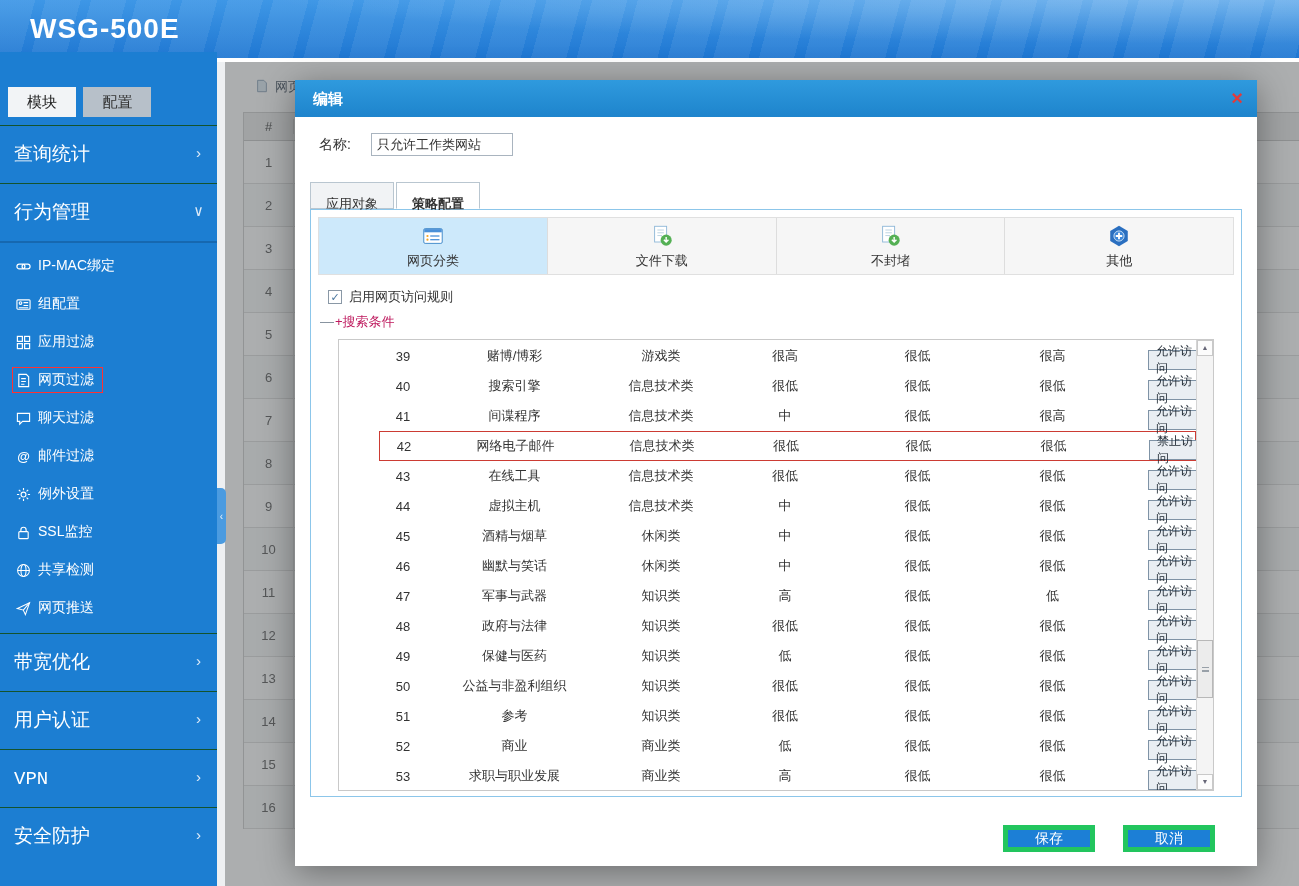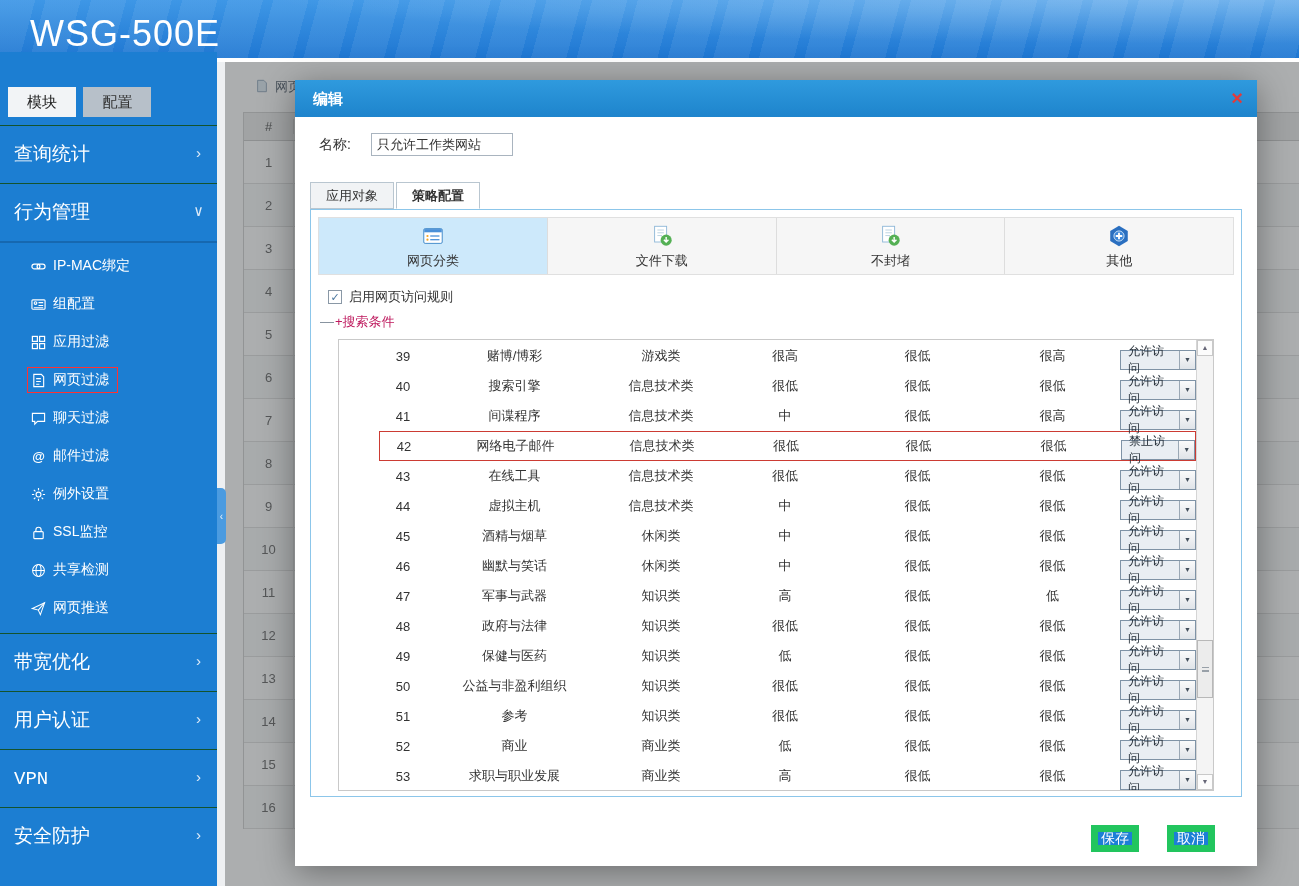--- a/index.html
+++ b/index.html
@@ -6,34 +6,34 @@
   html,body { width:1299px; height:886px; overflow:hidden;
     font-family:"Liberation Sans","DejaVu Sans",sans-serif; background:#fff; }
 
   
   .topbar { position:absolute; left:0; top:0; width:1299px; height:60px;
     background:
       radial-gradient(ellipse at 92% -10%, rgba(255,255,255,0.30), rgba(255,255,255,0) 55%),
       repeating-linear-gradient(105deg, rgba(255,255,255,0.07) 0 34px, rgba(255,255,255,0) 34px 44px),
       linear-gradient(180deg,#3e97e6,#1f77d2);
     border-bottom:2px solid #ffffff; z-index:3; }
-  .brand { color:#fff; font-size:36px; letter-spacing:1px; padding:13px 0 0 30px; font-weight:normal; }
+  .brand { color:#fff; font-size:28px; letter-spacing:1px; padding:13px 0 0 30px; font-weight:bold; }
 
   
   .sidebar { position:absolute; left:0; top:52px; width:217px; bottom:0;
     background:#1c7ed2; z-index:4; }
   .side-tabs { padding:35px 0 8px 8px; }
   .side-tab { display:inline-block; width:68px; height:30px; line-height:30px;
     text-align:center; font-size:15px; cursor:pointer; }
   .side-tab.t-active { background:#f2f4f6; color:#222; }
   .side-tab.t-idle { background:#b7c0c9; color:#333; margin-left:3px; }
   .side-section { height:58px; line-height:58px; padding-left:14px; color:#fff;
     font-size:19px; border-top:1px solid #14532d; position:relative; cursor:pointer;font-family:Liberation Mono, monospace; }
   .side-section .arrow { position:absolute; right:14px; top:0; font-size:15px; color:#dceaf8; }
-  .side-sub { border-top:2px solid #1668b0; padding:4px 0 6px 16px; }
+  .side-sub { border-top:2px solid #1668b0; padding:4px 0 6px 1px; }
   .sub-item { height:38px; display:flex; align-items:center; padding-left:11px;
     color:#fff; font-size:14px; cursor:pointer; }
   .sub-wrap { display:inline-flex; align-items:center; gap:7px;
     padding:3px 8px 3px 3px; border:1px solid transparent; }
   .sub-item.selected .sub-wrap { border-color:#ff3232; }
   .sub-icon { width:15px; height:15px; display:inline-flex; align-items:center; justify-content:center; }
   .sub-icon svg { display:block; }
   .at-glyph { color:#fff; font-size:13px; font-weight:bold; }
   .collapse-handle { position:absolute; left:217px; top:488px; width:9px; height:56px;
     background:#4b9be0; border-radius:0 5px 5px 0; color:#eaf4fc; font-size:10px;
@@ -62,21 +62,21 @@
     color:#fff; font-size:15px; font-weight:bold; line-height:37px;
     padding-left:18px; position:relative; }
   .modal-close { position:absolute; right:14px; top:0; line-height:36px;
     color:#e23b3b; font-size:20px; font-weight:bold; cursor:pointer; }
   .name-row { margin:16px 0 0 24px; display:flex; align-items:center; gap:20px;
     font-size:14px; color:#333; }
   .name-input { width:142px; height:23px; border:1px solid #a9b4bf;
     font-size:13px; padding:0 5px; color:#333; background:#fff;
     font-family:"Liberation Sans","DejaVu Sans",sans-serif; }
   .tabs-row { margin:26px 0 0 15px; display:flex; position:relative; z-index:2; }
-  .mtab { padding:0 15px; height:27px; line-height:26px; font-size:13px; color:#333;
+  .mtab { padding:8px 15px; height:27px; line-height:26px; font-size:13px; color:#333;
     background:#f1f3f5; border:1px solid #b9c6d0; margin-right:2px; cursor:pointer; }
   .mtab.active { background:#fff; border-bottom:1px solid #fff; margin-bottom:-1px;
     font-weight:bold; z-index:3; }
   .panel { margin:0 15px; border:1px solid #8cc6ea; padding:7px; height:588px; background:#fff; }
 
   .cat-tabs { display:flex; border:1px solid #e0e0e0; background:#f6f6f6; }
   .cat-tab { flex:1; height:56px; display:flex; flex-direction:column; align-items:center;
     justify-content:center; gap:3px; border-right:1px solid #ddd; font-size:13px;
     color:#333; background:#f6f6f6; cursor:pointer; }
   .cat-tab:last-child { border-right:none; }
@@ -92,40 +92,40 @@
   .search-dash { width:14px; height:0; border-top:1px solid #8894a0; margin-right:1px; }
 
   .rule-table { margin:8px 20px 0 20px; border:1px solid #c9c9c9; height:452px; display:flex;padding-left:40px; }
   .rule-rows { flex:1; overflow:hidden; padding-top:1px; }
   .rrow { height:30px; display:grid;
     grid-template-columns:48px 175px 118px 130px 135px 135px 1fr;
     align-items:center; text-align:center; font-size:13px; color:#333; }
   .rrow.hl { border:1px solid #cc3b33; }
   .rrow .action { text-align:left; }
   .dd { display:inline-flex; height:20px; border:1px solid #7f93a6;
-    background:#e9eef3; align-items:center; cursor:pointer; }
+    background:#e9eef3; align-items:center; cursor:pointer;margin-left:28px; }
   .dd-text { padding:0 5px 0 7px; font-size:12px; color:#222c36; min-width:50px; text-align:left; }
   .dd-btn { width:17px; height:18px; background:linear-gradient(#fbfbfb,#dfe3e8);
     border-left:1px solid #9aa8b5; font-size:7px; color:#44505c;
     display:flex; align-items:center; justify-content:center; }
 
   .scrollbar { width:17px; border-left:1px solid #d5d5d5; background:#f4f4f4; position:relative; }
   .sb-btn { position:absolute; left:0; width:16px; height:16px; background:#fcfcfc;
     border:1px solid #c9c9c9; color:#667; font-size:7px; text-align:center;
     line-height:14px; cursor:pointer; }
   .sb-up { top:0; } .sb-down { bottom:0; }
   .sb-thumb { position:absolute; left:0; top:300px; width:16px; height:58px;
     background:#ececec; border:1px solid #b8b8b8; display:flex; align-items:center;
     justify-content:center; cursor:grab; }
   .grip { width:7px; height:5px; border-top:1px solid #98a0a8; border-bottom:1px solid #98a0a8;
     background:linear-gradient(to bottom, transparent 2px, #98a0a8 2px, #98a0a8 3px, transparent 3px); }
 
   .modal-foot { display:flex; justify-content:flex-end; gap:28px; margin:28px 42px 0 0; }
-  .btn { width:48px; height:27px; background:#1c7fd6; color:#fff; font-size:14px;
-    border:7px solid #22c55e; display:flex; align-items:center; justify-content:center;
+  .btn { width:92px; height:27px; background:#1c7fd6; color:#fff; font-size:14px;
+    border:5px solid #22c55e; display:flex; align-items:center; justify-content:center;
     cursor:pointer; }
 </style>
 </head>
 <body>
 
 <div class="topbar">
   <div class="brand">WSG-500E</div>
 </div>
 
 <div class="sidebar">

